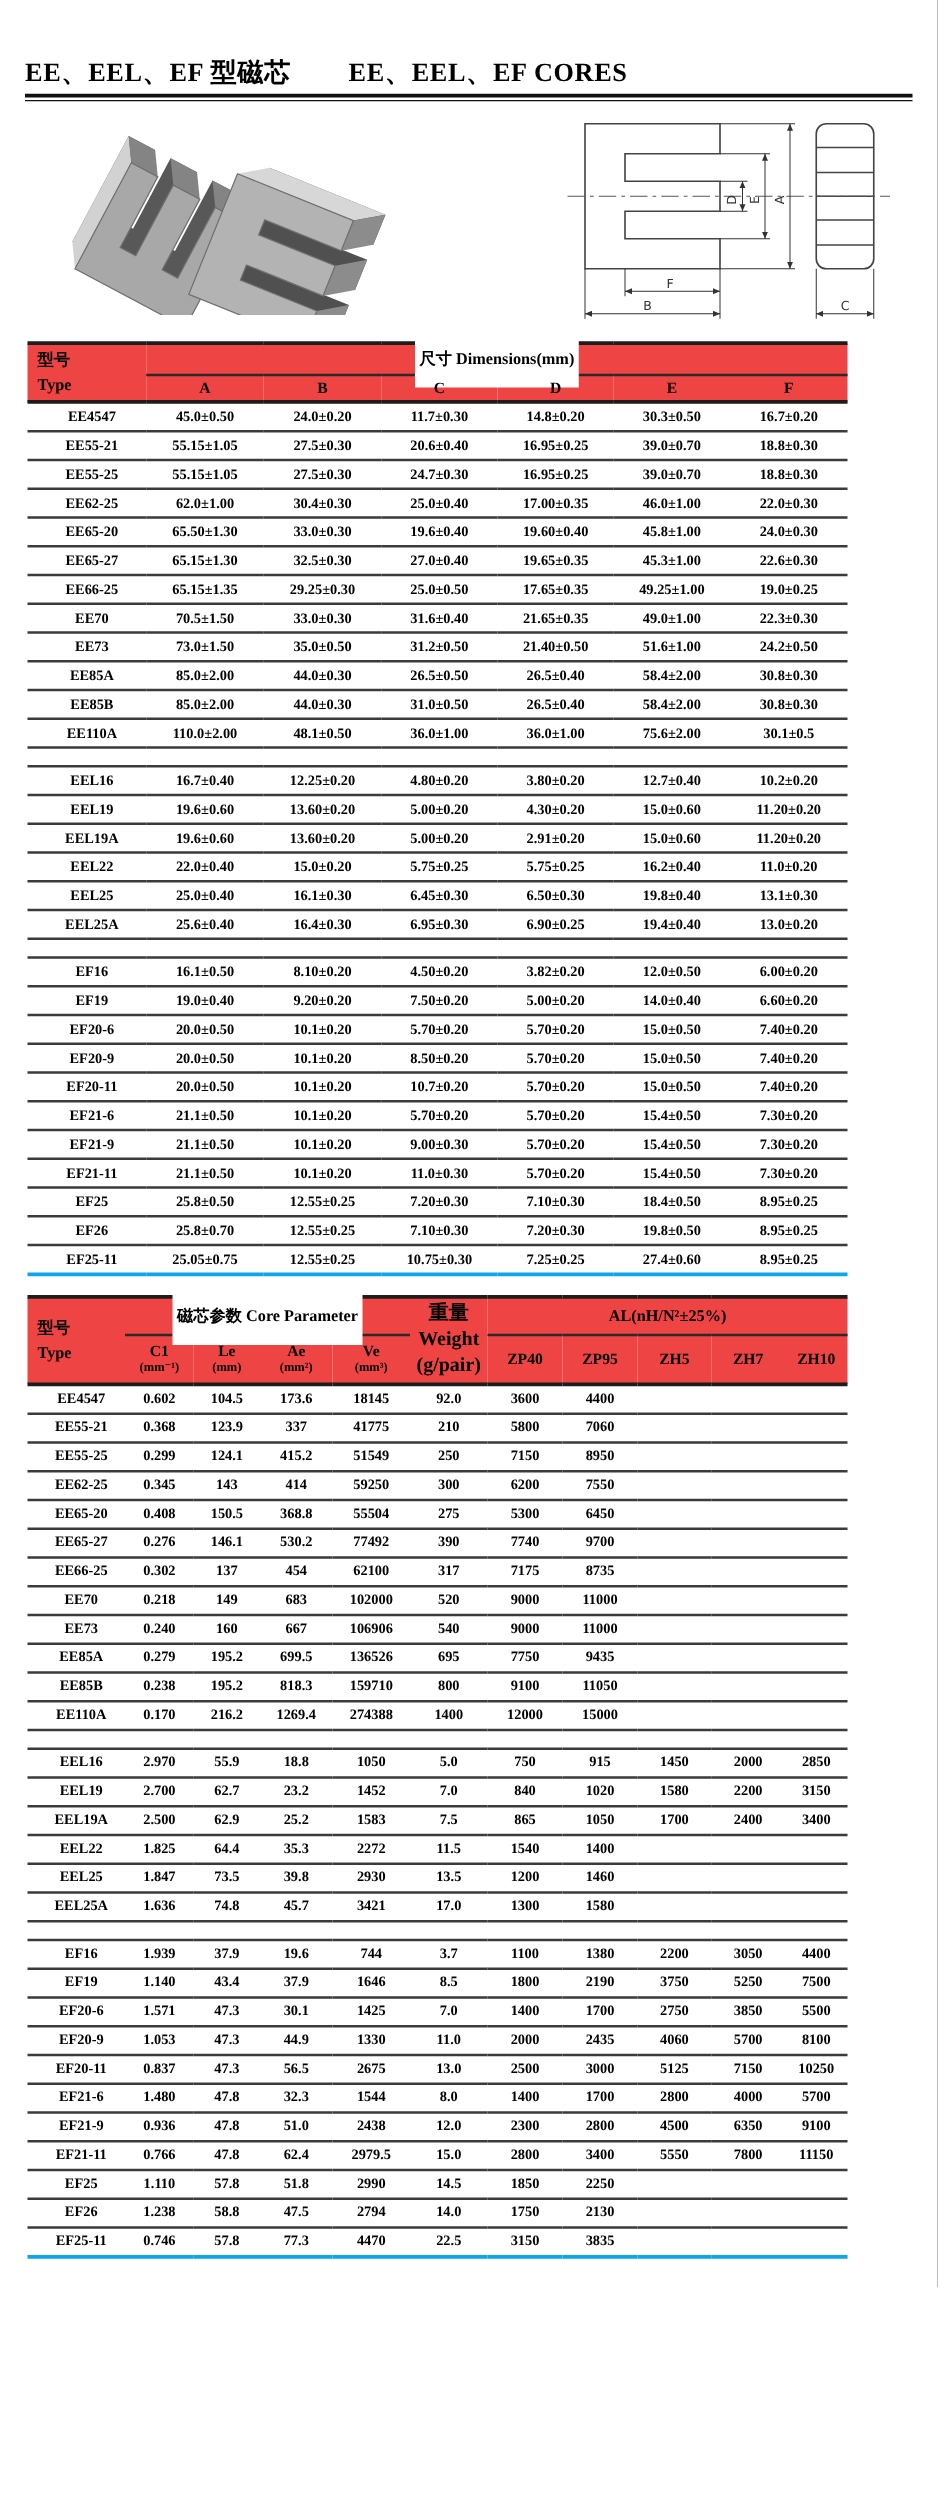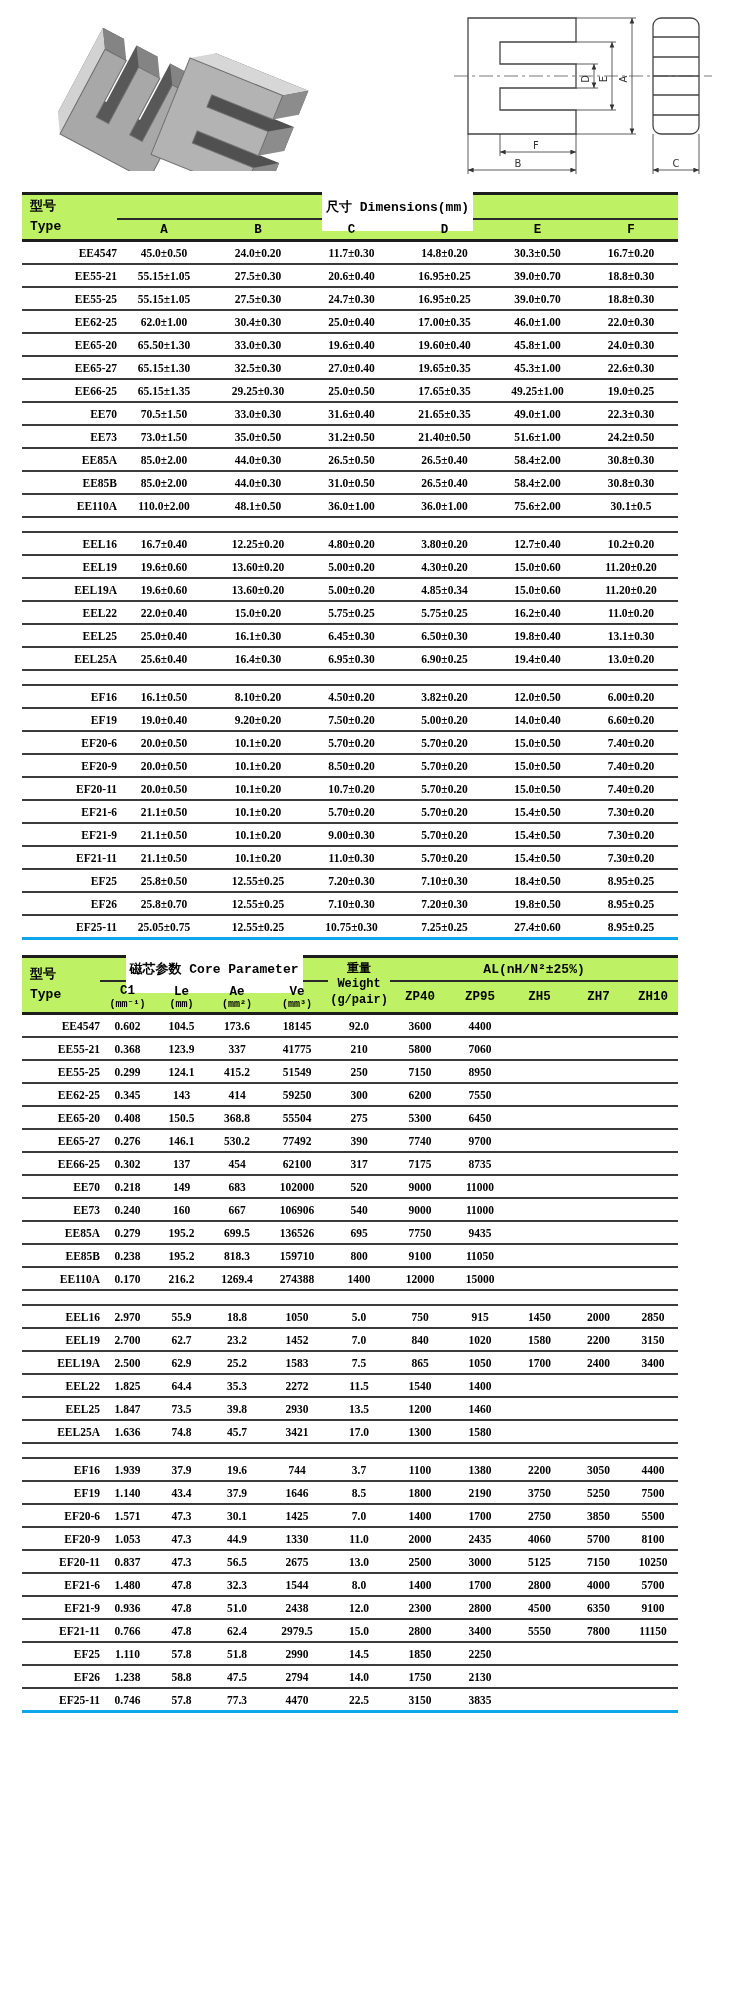--- a/index.html
+++ b/index.html
@@ -13,38 +13,46 @@
   .rule-thick{height:3px;background:#111;margin-top:3px;}
   .rule-thin{height:1px;background:#111;margin-top:2px;}
   
   .graphics{display:flex;justify-content:space-between;align-items:flex-start;margin:6px 12px 0 30px;height:170px;}
   svg{display:block;}
   .tech text{font-family:"DejaVu Sans",sans-serif;font-size:10px;fill:#333;}
   
   table{border-collapse:collapse;table-layout:fixed;width:656px;margin:0 0 0 22px;border-top:3px solid #1d1d1d;}
   td{border-bottom:2px solid #3b3b3b;height:21px;text-align:center;font-size:11.5px;font-weight:600;
      white-space:nowrap;overflow:hidden;padding:0;}
-  td.c-type{text-align:right;padding-left:8px;}
+  td.c-type{text-align:center;padding-left:8px;}
   tr.gap td{height:13px;}
   tbody tr:last-child td{border-bottom:3px solid #0ea5e9;}
-  thead th{background:#bef264;font-size:13px;font-weight:bold;padding:2px 0;vertical-align:middle;font-family:Liberation Mono, monospace;}
+  thead th{background:#ef4444;font-size:13px;font-weight:bold;padding:2px 0;vertical-align:middle;}
   th.corner{text-align:left;padding-left:8px;border-bottom:3px solid #1d1d1d;line-height:1.55;}
   th.span-head{border-bottom:2px solid #2a2a2a;}
   th.span-head .hl, .corner-note{background:#fff;padding:16px 4px;}
   thead tr.sub th{border-bottom:3px solid #1d1d1d;font-size:12.5px;}
   thead tr.sub th .unit{display:block;font-size:10px;font-weight:bold;}
-  th.weight-head{border-bottom:3px solid #1d1d1d;font-size:12px;line-height:1.3;}
+  th.weight-head{border-bottom:3px solid #1d1d1d;font-size:16px;line-height:1.3;}
   .tbl1{margin-top:16px;}
   .tbl2{margin-top:15px;}
 </style>
 </head>
 <body>
 
 <div class="page">
 
+  <div class="titlebar">
+    <div class="title-line">
+      <span>EE、EEL、EF 型磁芯</span>
+      <span>EE、EEL、EF CORES</span>
+    </div>
+    <div class="rule-thick"></div>
+    <div class="rule-thin"></div>
+  </div>
 
   <div class="graphics">
 
     <svg class="photo" width="340" height="165" viewBox="0 0 340 165" aria-label="EE cores photo">
 
       <g transform="translate(30,128) rotate(-62)">
         <path d="M0,0 h96 v24 h-64 v14 h64 v24 h-64 v14 h64 v24 h-96 z" transform="translate(18,-12)" fill="#585858"></path>
         <polygon points="0,0 96,0 114,-12 18,-12" fill="#d2d2d2"></polygon>
         <polygon points="96,0 114,-12 114,12 96,24" fill="#848484"></polygon>
         <polygon points="96,38 114,26 114,50 96,62" fill="#848484"></polygon>
@@ -273,21 +281,21 @@
           <td>5.00±0.20</td>
           <td>4.30±0.20</td>
           <td>15.0±0.60</td>
           <td>11.20±0.20</td>
         </tr>
         <tr>
           <td class="c-type">EEL19A</td>
           <td>19.6±0.60</td>
           <td>13.60±0.20</td>
           <td>5.00±0.20</td>
-          <td>4.85±0.34</td>
+          <td>2.91±0.20</td>
           <td>15.0±0.60</td>
           <td>11.20±0.20</td>
         </tr>
         <tr>
           <td class="c-type">EEL22</td>
           <td>22.0±0.40</td>
           <td>15.0±0.20</td>
           <td>5.75±0.25</td>
           <td>5.75±0.25</td>
           <td>16.2±0.40</td>

